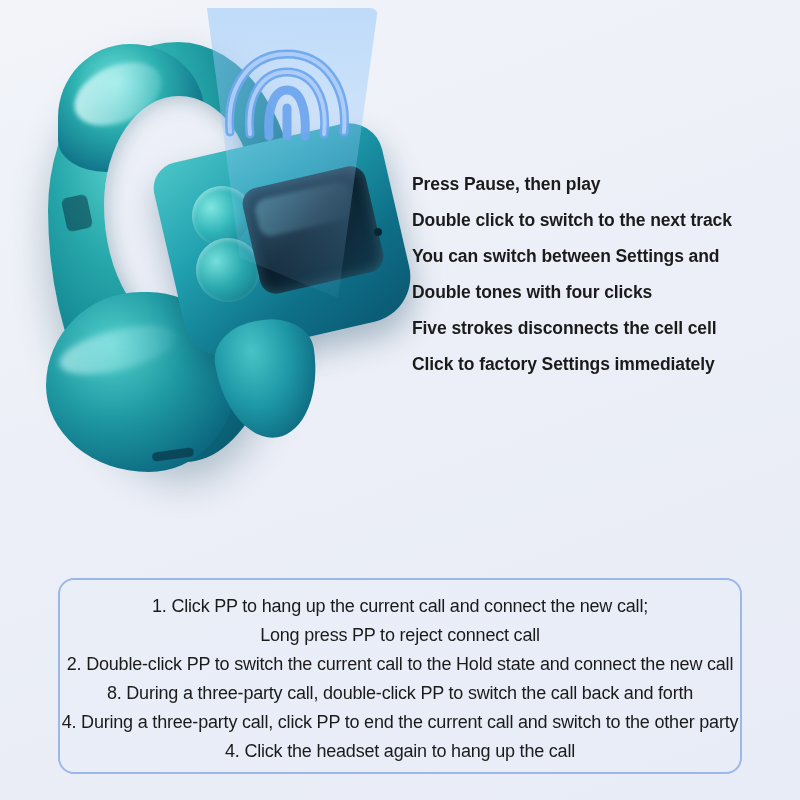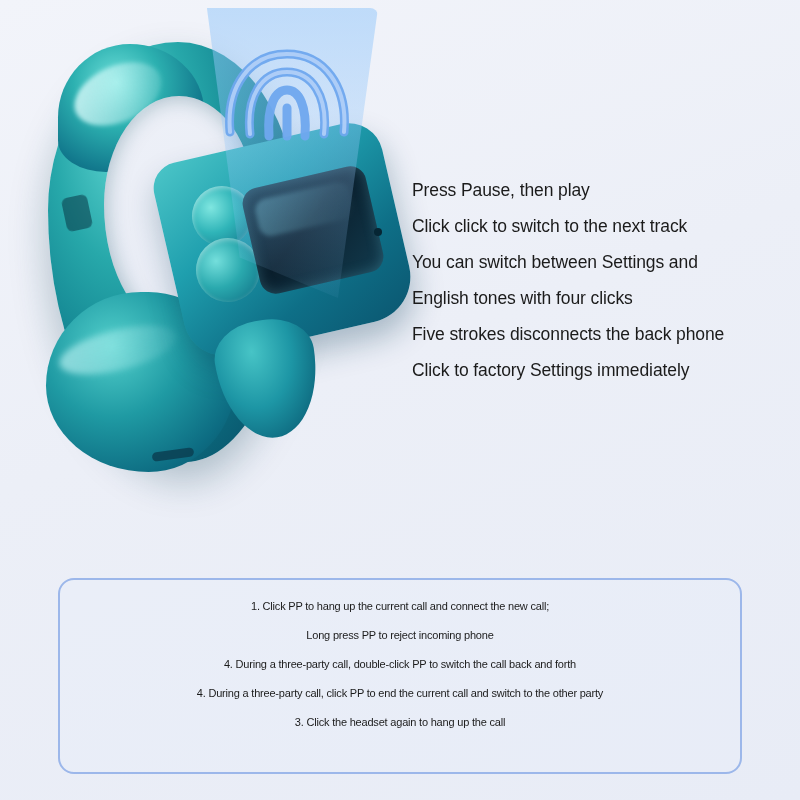--- a/index.html
+++ b/index.html
@@ -207,22 +207,23 @@
     left: 212px;
     top: 20px;
     width: 150px;
     height: 122px;
   }
 
   
   #instructions {
     position: absolute;
     left: 412px;
-    top: 172px;
+    top: 166px;
     width: 378px;
+    font-weight: bold;
   }
   #instructions .line {
     color: #1b1b1b;
     font-size: 17.5px;
     line-height: 36px;
     white-space: nowrap;
     letter-spacing: -0.1px;
   }
 
   
@@ -234,21 +235,21 @@
     height: 196px;
     border: 2px solid #9cb7ea;
     border-radius: 16px;
     background: rgba(233, 238, 250, 0.35);
     box-sizing: border-box;
     padding-top: 12px;
   }
   #call-panel .cline {
     text-align: center;
     color: #1b1b1b;
-    font-size: 11px;
+    font-size: 18px;
     line-height: 29px;
     letter-spacing: -0.2px;
     white-space: nowrap;
   }
 </style>
 </head>
 <body>
 
 <div id="page">
 
@@ -283,28 +284,29 @@
         <g fill="none" stroke="#bcd6fa" stroke-width="4" stroke-linecap="round" opacity="0.8">
           <path d="M18 112 C14 66, 38 34, 75 34 C112 34, 136 66, 132 112"></path>
           <path d="M38 114 C34 76, 50 52, 75 52 C100 52, 116 76, 112 114"></path>
         </g>
       </svg>
     </div>
   </div>
 
   <div id="instructions">
     <div class="line">Press Pause, then play</div>
-    <div class="line">Click click to switch to the next track</div>
+    <div class="line">Double click to switch to the next track</div>
     <div class="line">You can switch between Settings and</div>
-    <div class="line">English tones with four clicks</div>
-    <div class="line">Five strokes disconnects the back phone</div>
+    <div class="line">Double tones with four clicks</div>
+    <div class="line">Five strokes disconnects the cell cell</div>
     <div class="line">Click to factory Settings immediately</div>
   </div>
 
   <div id="call-panel">
     <div class="cline">1. Click PP to hang up the current call and connect the new call;</div>
-    <div class="cline">Long press PP to reject incoming phone</div>
-    <div class="cline">4. During a three-party call, double-click PP to switch the call back and forth</div>
+    <div class="cline">Long press PP to reject connect call</div>
+    <div class="cline">2. Double-click PP to switch the current call to the Hold state and connect the new call</div>
+    <div class="cline">8. During a three-party call, double-click PP to switch the call back and forth</div>
     <div class="cline">4. During a three-party call, click PP to end the current call and switch to the other party</div>
-    <div class="cline">3. Click the headset again to hang up the call</div>
+    <div class="cline">4. Click the headset again to hang up the call</div>
   </div>
 
 </div>
 
 </body></html>

